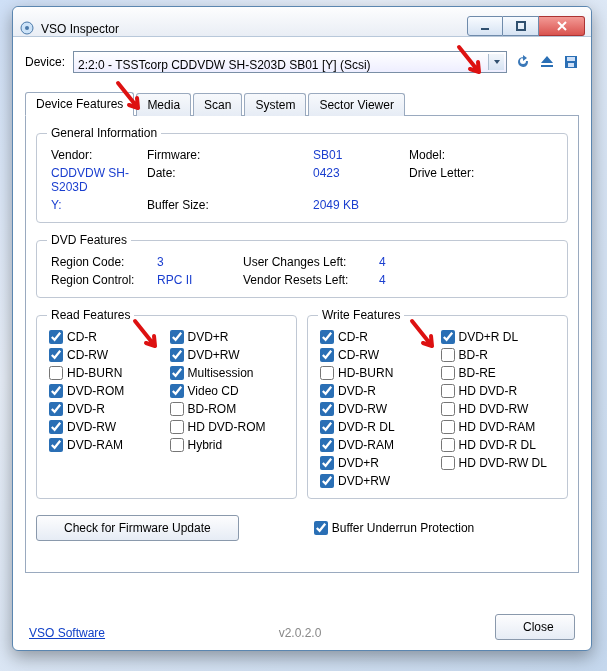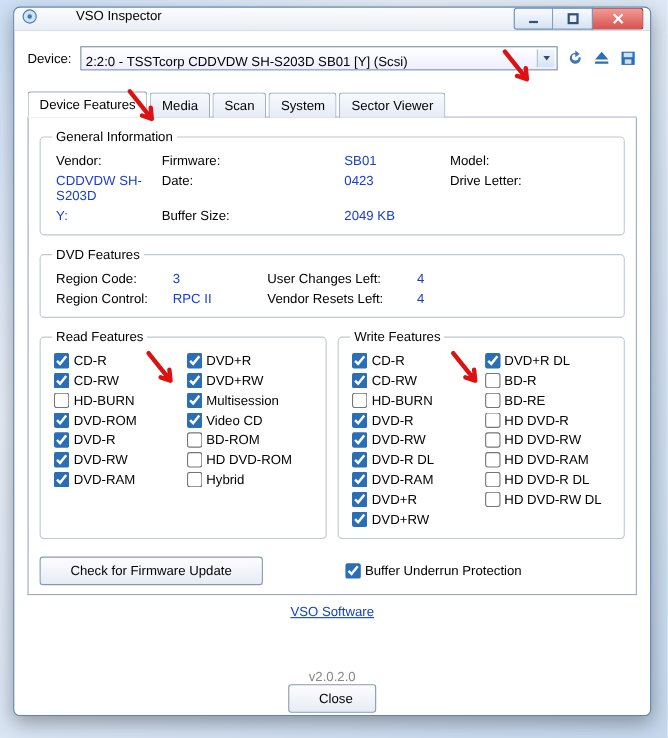--- a/index.html
+++ b/index.html
@@ -12,22 +12,22 @@
   }
   .window {
     position:absolute; left:12px; top:6px; width:580px; height:645px;
     background:#fff; border:1px solid #5b86b0; border-radius:6px;
     box-shadow:0 6px 18px rgba(0,0,0,0.35);
     display:flex; flex-direction:column;
   }
   .titlebar {
     height:30px; border-bottom:1px solid #b8c8da;
     background:linear-gradient(#fdfdfe,#e9eef5);
-    display:flex; align-items:flex-start; padding:0 6px;
-    border-top-left-radius:6px; border-top-right-radius:6px;gap:28px;
+    display:flex; align-items:flex-end; padding:0 6px;
+    border-top-left-radius:6px; border-top-right-radius:6px;
   }
   .titlebar .app-icon { width:16px; height:16px; margin-right:6px; }
   .titlebar .title { flex:none; color:#000; }
   .titlebar .spacer { flex:1; }
   .win-btns { display:flex; gap:0; }
   .win-btn {
     width:36px; height:20px; border:1px solid #6f8bab; border-left:none;
     background:linear-gradient(#f8fbff,#d6e3f3);
     display:flex; align-items:center; justify-content:center; cursor:default;
   }
@@ -68,21 +68,21 @@
   .two-col { display:flex; gap:10px; }
   .two-col > fieldset { flex:1; }
   .cb-grid { display:grid; grid-template-columns: 1fr 1fr; row-gap:4px; column-gap:6px; padding:2px 2px;}
   .cb { display:flex; align-items:center; gap:4px; font-size:12px; }
   .cb input { accent-color:#2a6fb5; margin:0; width:14px; height:14px; }
   .firmware-row { display:flex; align-items:center; gap:20px; margin-top:6px;}
   .btn {
     border:1px solid #8a99ac; background:linear-gradient(#fdfdfe,#e6ecf5);
     height:26px; padding:0 27px; border-radius:3px; cursor:default; font-size:12px;
   }
-  .footer { display:flex; align-items:center; padding:8px 4px 0 4px;flex-direction:column; }
+  .footer { display:flex; align-items:flex-end; padding:8px 4px 0 4px; }
   .footer .link { color:#1040c8; text-decoration:underline; flex:none; }
   .footer .ver { flex:1; text-align:center; color:#888;margin-top:45px; }
   .red-arrow { position:absolute; pointer-events:none; }
   .red-arrow svg { width:40px; height:40px; }
 </style>
 </head>
 <body>
 
 <div class="window">
   <div class="titlebar">

